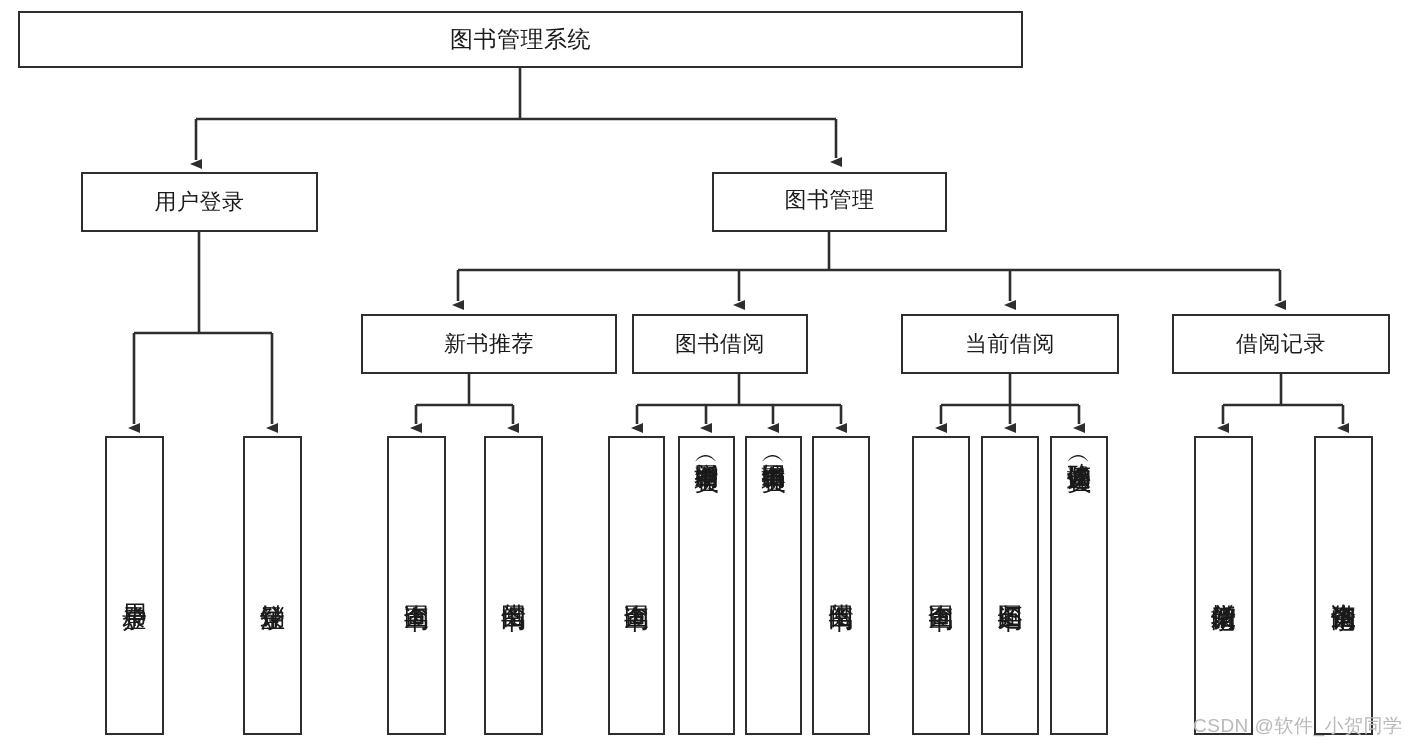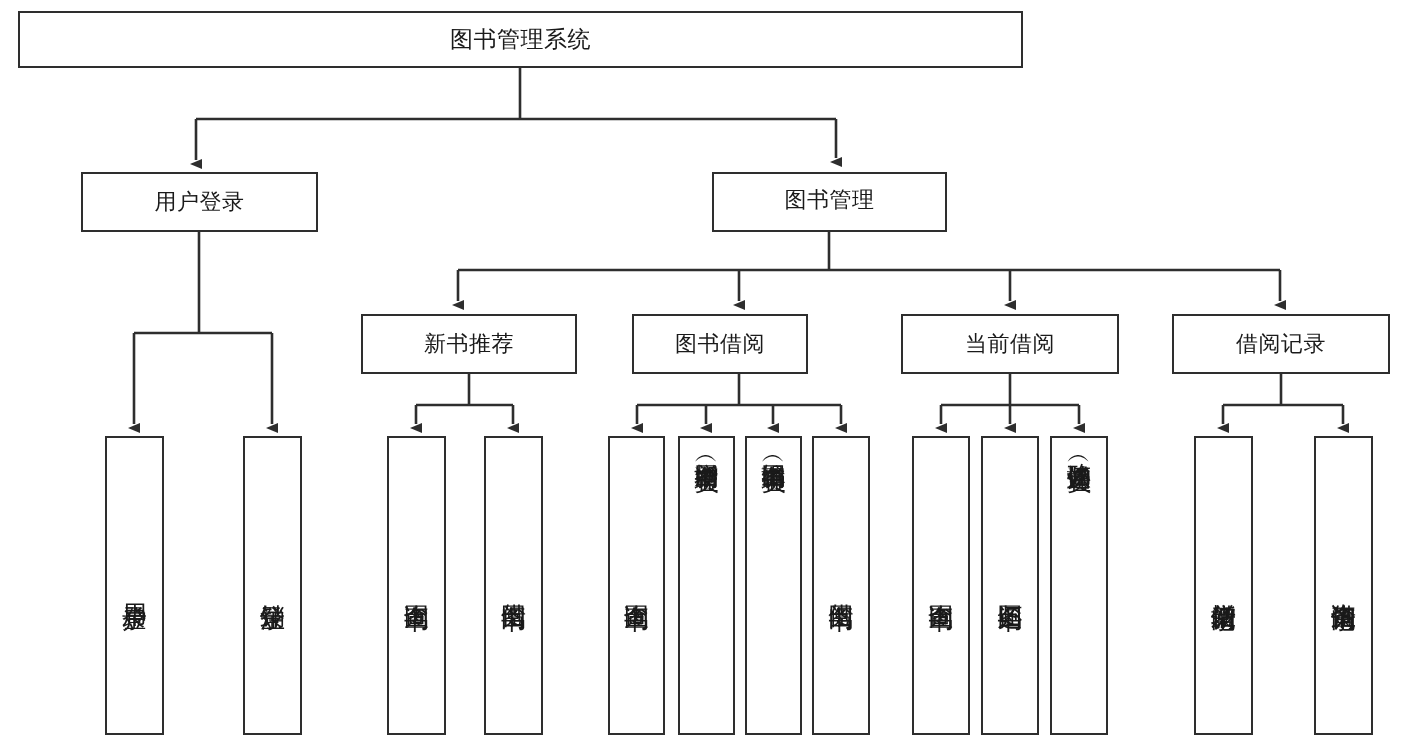--- a/index.html
+++ b/index.html
@@ -142,21 +142,21 @@
   </div>
 
   <div class="node horiz" style="left:81px; top:172px; width:237px; height:60px;">
     <span class="label">用户登录</span>
   </div>
 
   <div class="node horiz" style="left:712px; top:172px; width:235px; height:60px;font-family:Liberation Mono, monospace;">
     <span class="label">图书管理</span>
   </div>
 
-  <div class="node horiz" style="left:361px; top:314px; width:216px; height:60px;">
+  <div class="node horiz" style="left:361px; top:314px; width:256px; height:60px;">
     <span class="label">新书推荐</span>
   </div>
 
   <div class="node horiz" style="left:632px; top:314px; width:176px; height:60px;">
     <span class="label">图书借阅</span>
   </div>
 
   <div class="node horiz" style="left:901px; top:314px; width:218px; height:60px;">
     <span class="label">当前借阅</span>
   </div>
@@ -210,14 +210,15 @@
   </div>
 
   <div class="node vert center" style="left:1194px; top:436px; width:59px; height:299px;">
     <span class="label">新增借阅记录</span>
   </div>
 
   <div class="node vert center" style="left:1314px; top:436px; width:59px; height:299px;">
     <span class="label">查询借阅记录</span>
   </div>
 
+  <div id="watermark">CSDN @软件_小贺同学</div>
 
 </div>
 
 </body></html>

